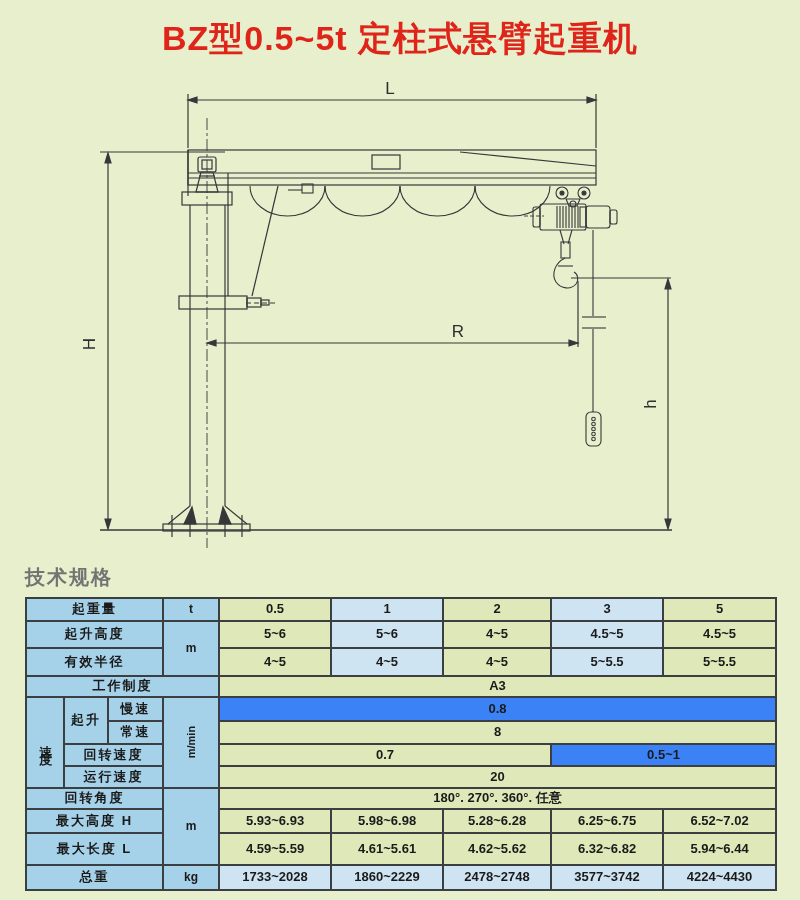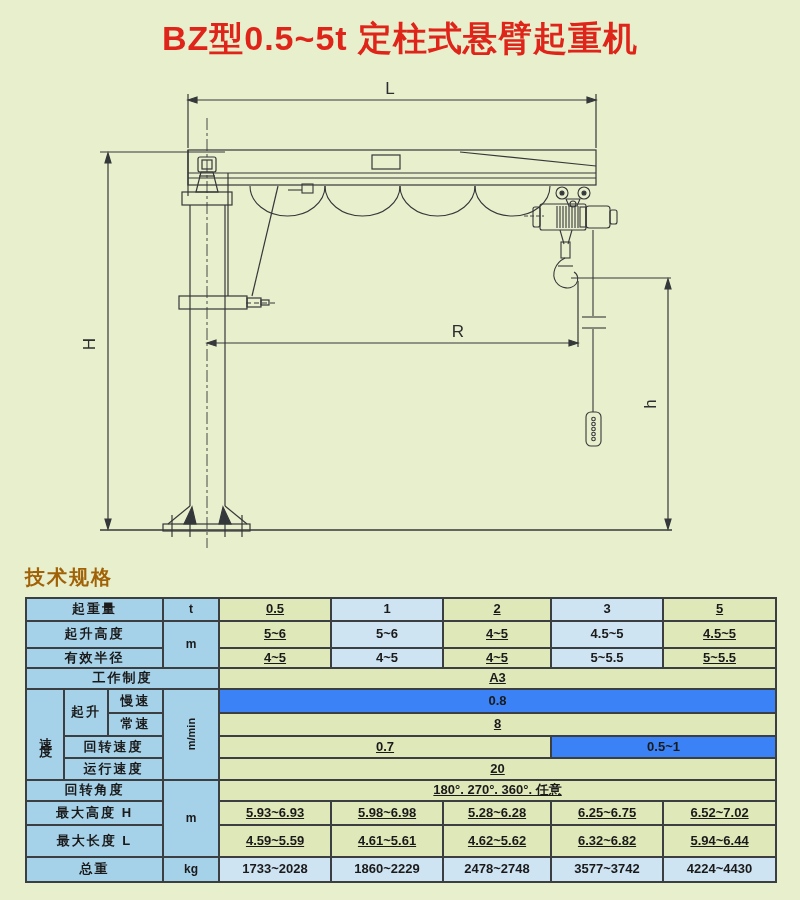--- a/index.html
+++ b/index.html
@@ -10,36 +10,36 @@
     color:#1a1a1a;
   }
   .page-title{
     position:absolute;left:0;top:16px;width:800px;
     text-align:center;font-size:34px;font-weight:800;
     color:#df241a;letter-spacing:1px;
   }
   .drawing{position:absolute;left:0;top:0;width:800px;height:560px;}
   .section-heading{
     position:absolute;left:25px;top:564px;
-    font-size:20px;font-weight:800;color:#a16207;letter-spacing:2px;
+    font-size:20px;font-weight:800;color:#737373;letter-spacing:2px;
   }
   table.spec{
     position:absolute;left:25px;top:597px;width:750px;
     border-collapse:collapse;table-layout:fixed;
     font-size:13px;
   }
   table.spec td{
     border:2px solid #3b3f42;
     text-align:center;vertical-align:middle;
     padding:0;line-height:1.1;
     overflow:hidden;white-space:nowrap;
   }
   td.lbl{background:#a6d2e9;font-weight:700;letter-spacing:2px;}
   td.unit{background:#a6d2e9;font-weight:700;font-size:12px;letter-spacing:0;}
-  td.g{background:#dfe8b8;font-weight:600;text-decoration:underline;}
+  td.g{background:#dfe8b8;font-weight:600;}
   td.b{background:#cfe4f2;font-weight:600;}
   td.b2{background:#3b82f6;font-weight:600;}
   .vtext{writing-mode:vertical-rl;text-orientation:upright;margin:0 auto;letter-spacing:6px;}
   .rot{display:inline-block;transform:rotate(-90deg);font-size:11px;font-weight:700;}
   svg text{font-family:"Liberation Sans","DejaVu Sans",sans-serif;fill:#2c2e30;}
 </style>
 </head>
 <body>
 
 <div class="page-title">BZ型0.5~5t 定柱式悬臂起重机</div>
@@ -197,21 +197,21 @@
   </tr>
   <tr style="height:27px">
     <td class="lbl" colspan="3">起升高度</td>
     <td class="unit" rowspan="2">m</td>
     <td class="g">5~6</td>
     <td class="b">5~6</td>
     <td class="g">4~5</td>
     <td class="b">4.5~5</td>
     <td class="g">4.5~5</td>
   </tr>
-  <tr style="height:20px">
+  <tr style="height:28px">
     <td class="lbl" colspan="3">有效半径</td>
     <td class="g">4~5</td>
     <td class="b">4~5</td>
     <td class="g">4~5</td>
     <td class="b">5~5.5</td>
     <td class="g">5~5.5</td>
   </tr>
   <tr style="height:21px">
     <td class="lbl" colspan="4">工作制度</td>
     <td class="g" colspan="5">A3</td>

